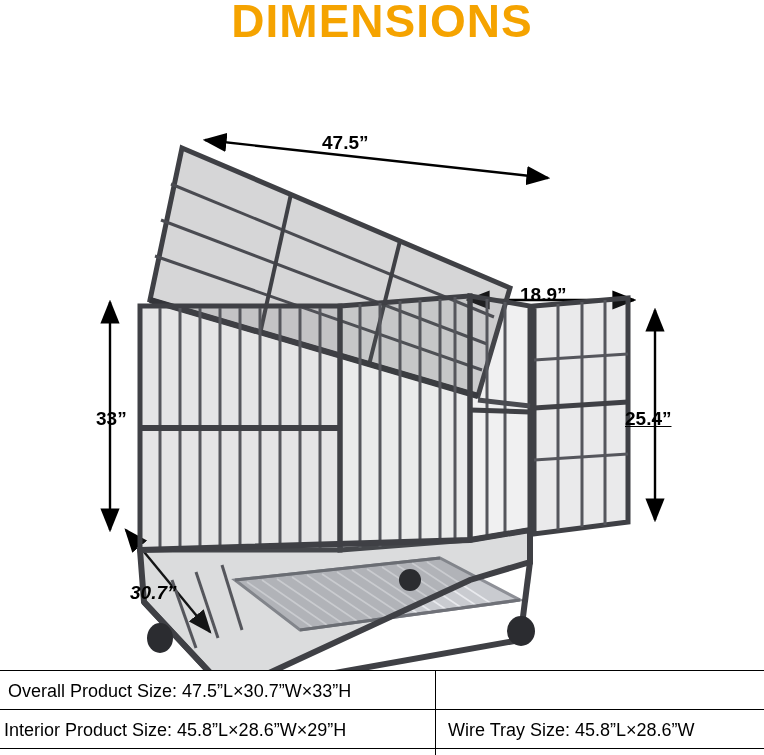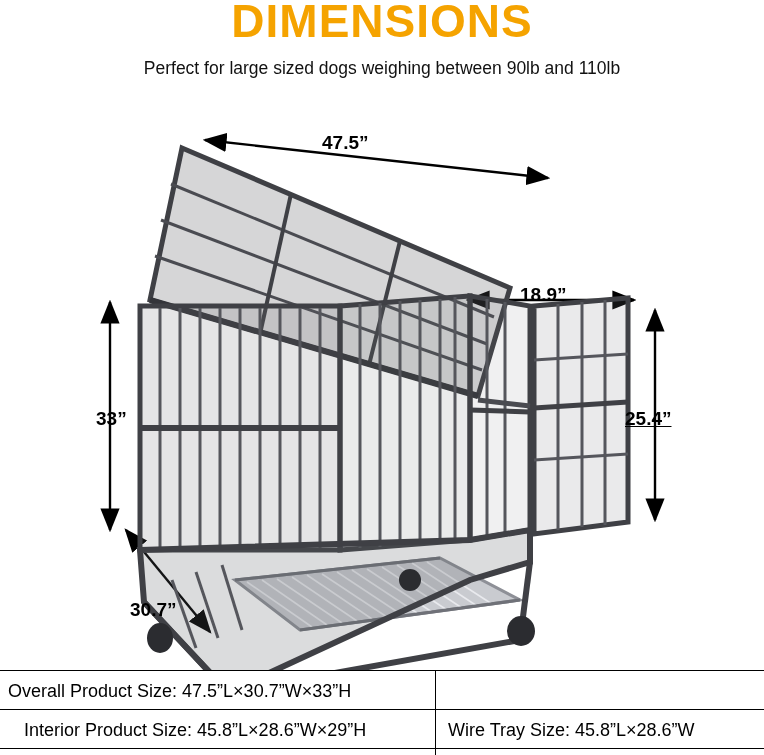--- a/index.html
+++ b/index.html
@@ -72,21 +72,21 @@
     position: absolute;
     font-size: 19px;
     font-weight: bold;
     color: #000;
     white-space: nowrap;
   }
   .dim-47  { left: 322px; top: 22px; }
   .dim-189 { left: 520px; top: 174px; }
   .dim-33  { left: 96px;  top: 298px; }
   .dim-254 { left: 625px; top: 298px; text-decoration: underline; }
-  .dim-307 { left: 130px; top: 489px; }
+  .dim-307 { left: 130px; top: 472px; font-style: italic; }
 
   
   .divider {
     position: absolute;
     left: 0;
     width: 764px;
     height: 1px;
     background: #000;
   }
   .divider-top    { top: 670px; }
@@ -101,30 +101,29 @@
     background: #000;
   }
   .spec {
     position: absolute;
     font-size: 18px;
     color: #000;
     white-space: nowrap;
   }
   .spec-l1 { left: 8px;   top: 681px; }
   .spec-r1 { left: 448px; top: 681px; }
-  .spec-l2 { left: 24px;   top: 720px; }
+  .spec-l2 { left: 4px;   top: 720px; }
   .spec-r2 { left: 448px; top: 720px; }
 </style>
 </head>
 <body>
 
 <div id="page">
 
   <div class="title">DIMENSIONS</div>
-  <div class="subtitle1">Perfect for large sized dogs weighing between 90lb and 110lb</div>
 
   <div id="diagram">
 
     <svg id="cage-svg" width="764" height="560" viewBox="0 0 764 560">
       <defs>
         <marker id="arrEnd" markerWidth="10" markerHeight="8" refX="9" refY="4" orient="auto">
           <path d="M0,0 L10,4 L0,8 z" fill="#000"></path>
         </marker>
         <marker id="arrStart" markerWidth="10" markerHeight="8" refX="1" refY="4" orient="auto">
           <path d="M10,0 L0,4 L10,8 z" fill="#000"></path>

